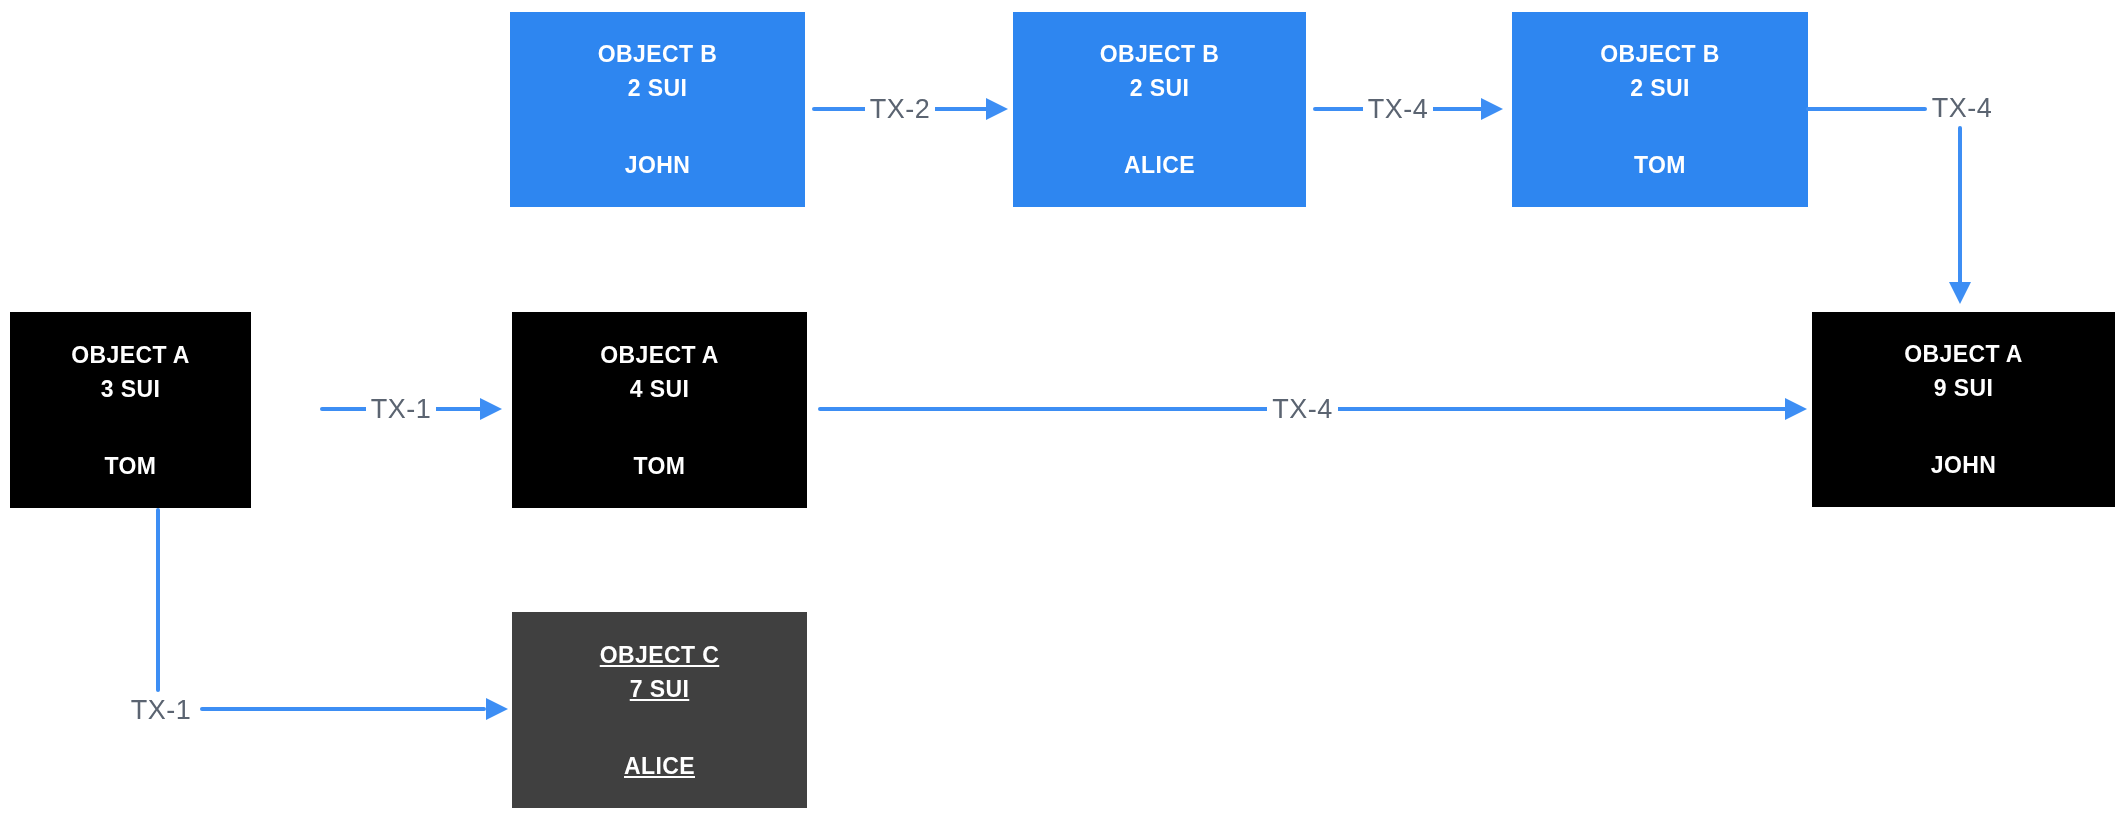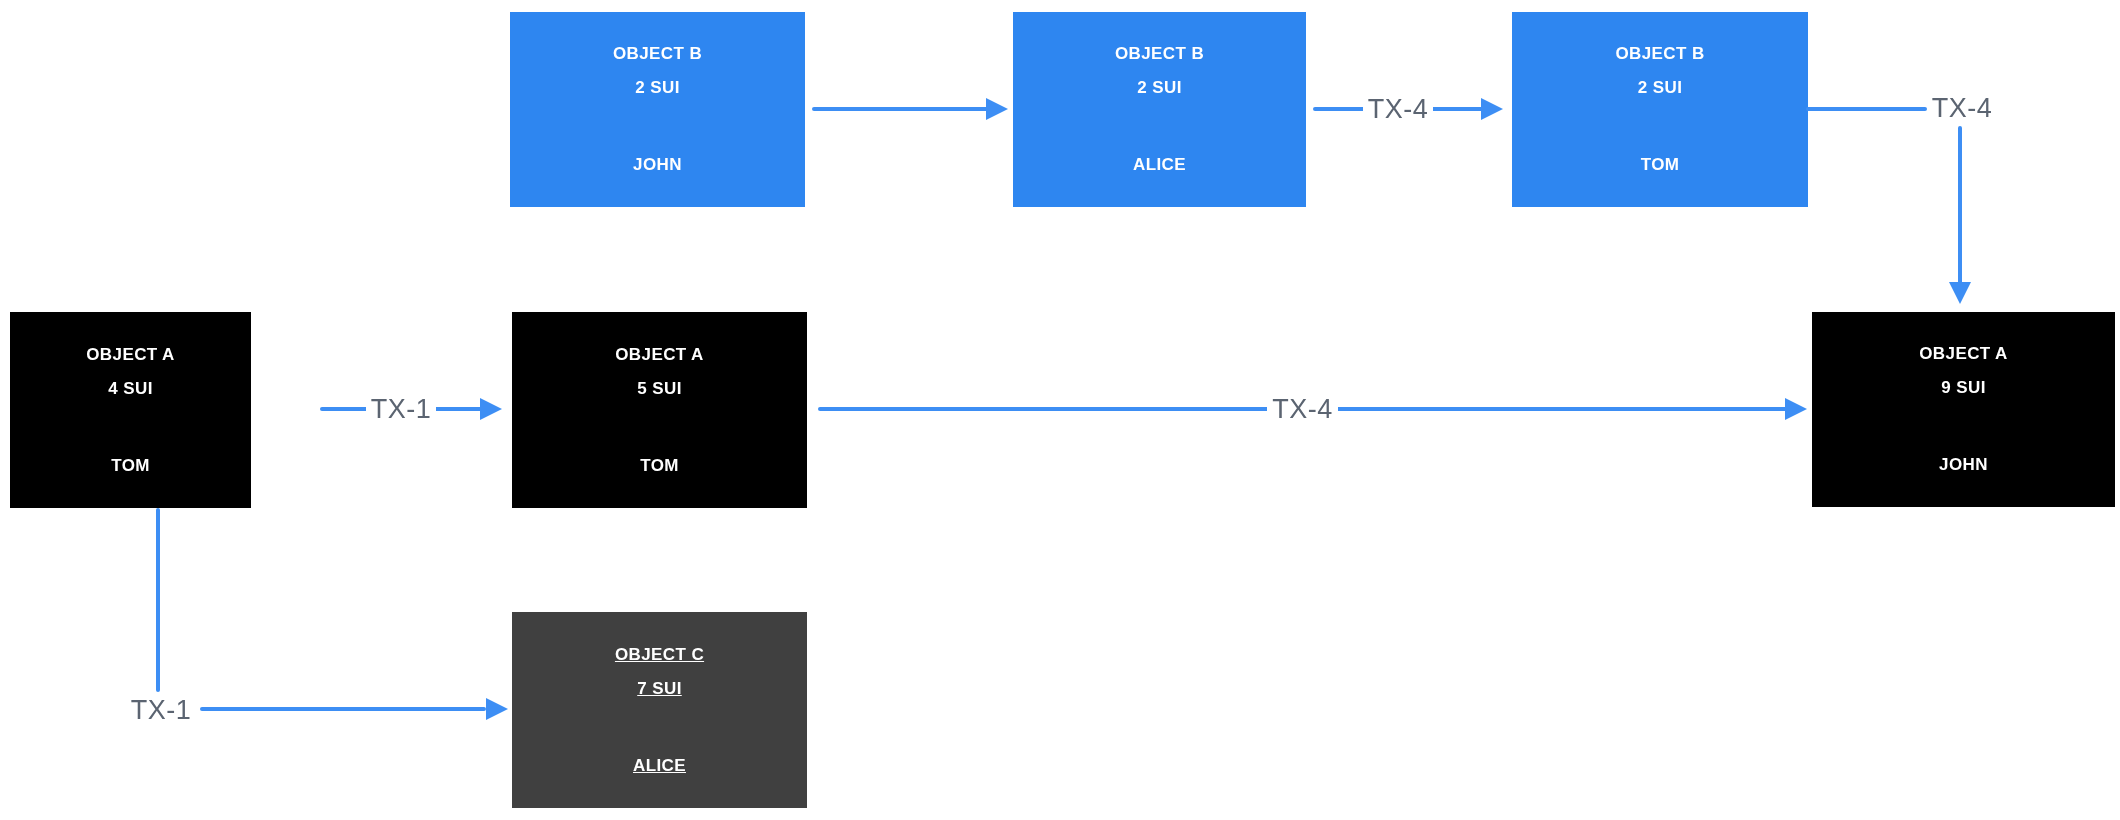--- a/index.html
+++ b/index.html
@@ -14,21 +14,21 @@
   }
 
   
   .node {
     position: absolute;
     display: flex;
     flex-direction: column;
     align-items: center;
     justify-content: center;
     color: #ffffff;
-    font-size: 17px;
+    font-size: 23px;
     font-weight: 700;
     letter-spacing: 0.4px;
     line-height: 34px;
     text-align: center;
   }
   .node--blue  { background: #2E86F0; }
   .node--black { background: #000000; }
   .node--gray  { background: #404040; text-decoration: underline; }
   .node .owner { margin-top: 43px; }
 
@@ -115,26 +115,26 @@
     <span class="owner">ALICE</span>
   </div>
   <div class="node node--blue" id="node-b3">
     <span>OBJECT B</span>
     <span>2 SUI</span>
     <span class="owner">TOM</span>
   </div>
 
   <div class="node node--black" id="node-a1">
     <span>OBJECT A</span>
-    <span>4 SUI</span>
+    <span>3 SUI</span>
     <span class="owner">TOM</span>
   </div>
   <div class="node node--black" id="node-a2">
     <span>OBJECT A</span>
-    <span>5 SUI</span>
+    <span>4 SUI</span>
     <span class="owner">TOM</span>
   </div>
   <div class="node node--black" id="node-a3">
     <span>OBJECT A</span>
     <span>9 SUI</span>
     <span class="owner">JOHN</span>
   </div>
 
   <div class="node node--gray" id="node-c1">
     <span>OBJECT C</span>
@@ -146,20 +146,23 @@
     <div class="shaft"></div>
     <div class="tip"></div>
     <div class="tag">
       <span class="edge-label">TX-1</span>
     </div>
   </div>
 
   <div class="arrow-h" id="arrow-tx2">
     <div class="shaft"></div>
     <div class="tip"></div>
+    <div class="tag">
+      <span class="edge-label">TX-2</span>
+    </div>
   </div>
 
   <div class="arrow-h" id="arrow-tx3">
     <div class="shaft"></div>
     <div class="tip"></div>
     <div class="tag">
       <span class="edge-label">TX-4</span>
     </div>
   </div>
 

